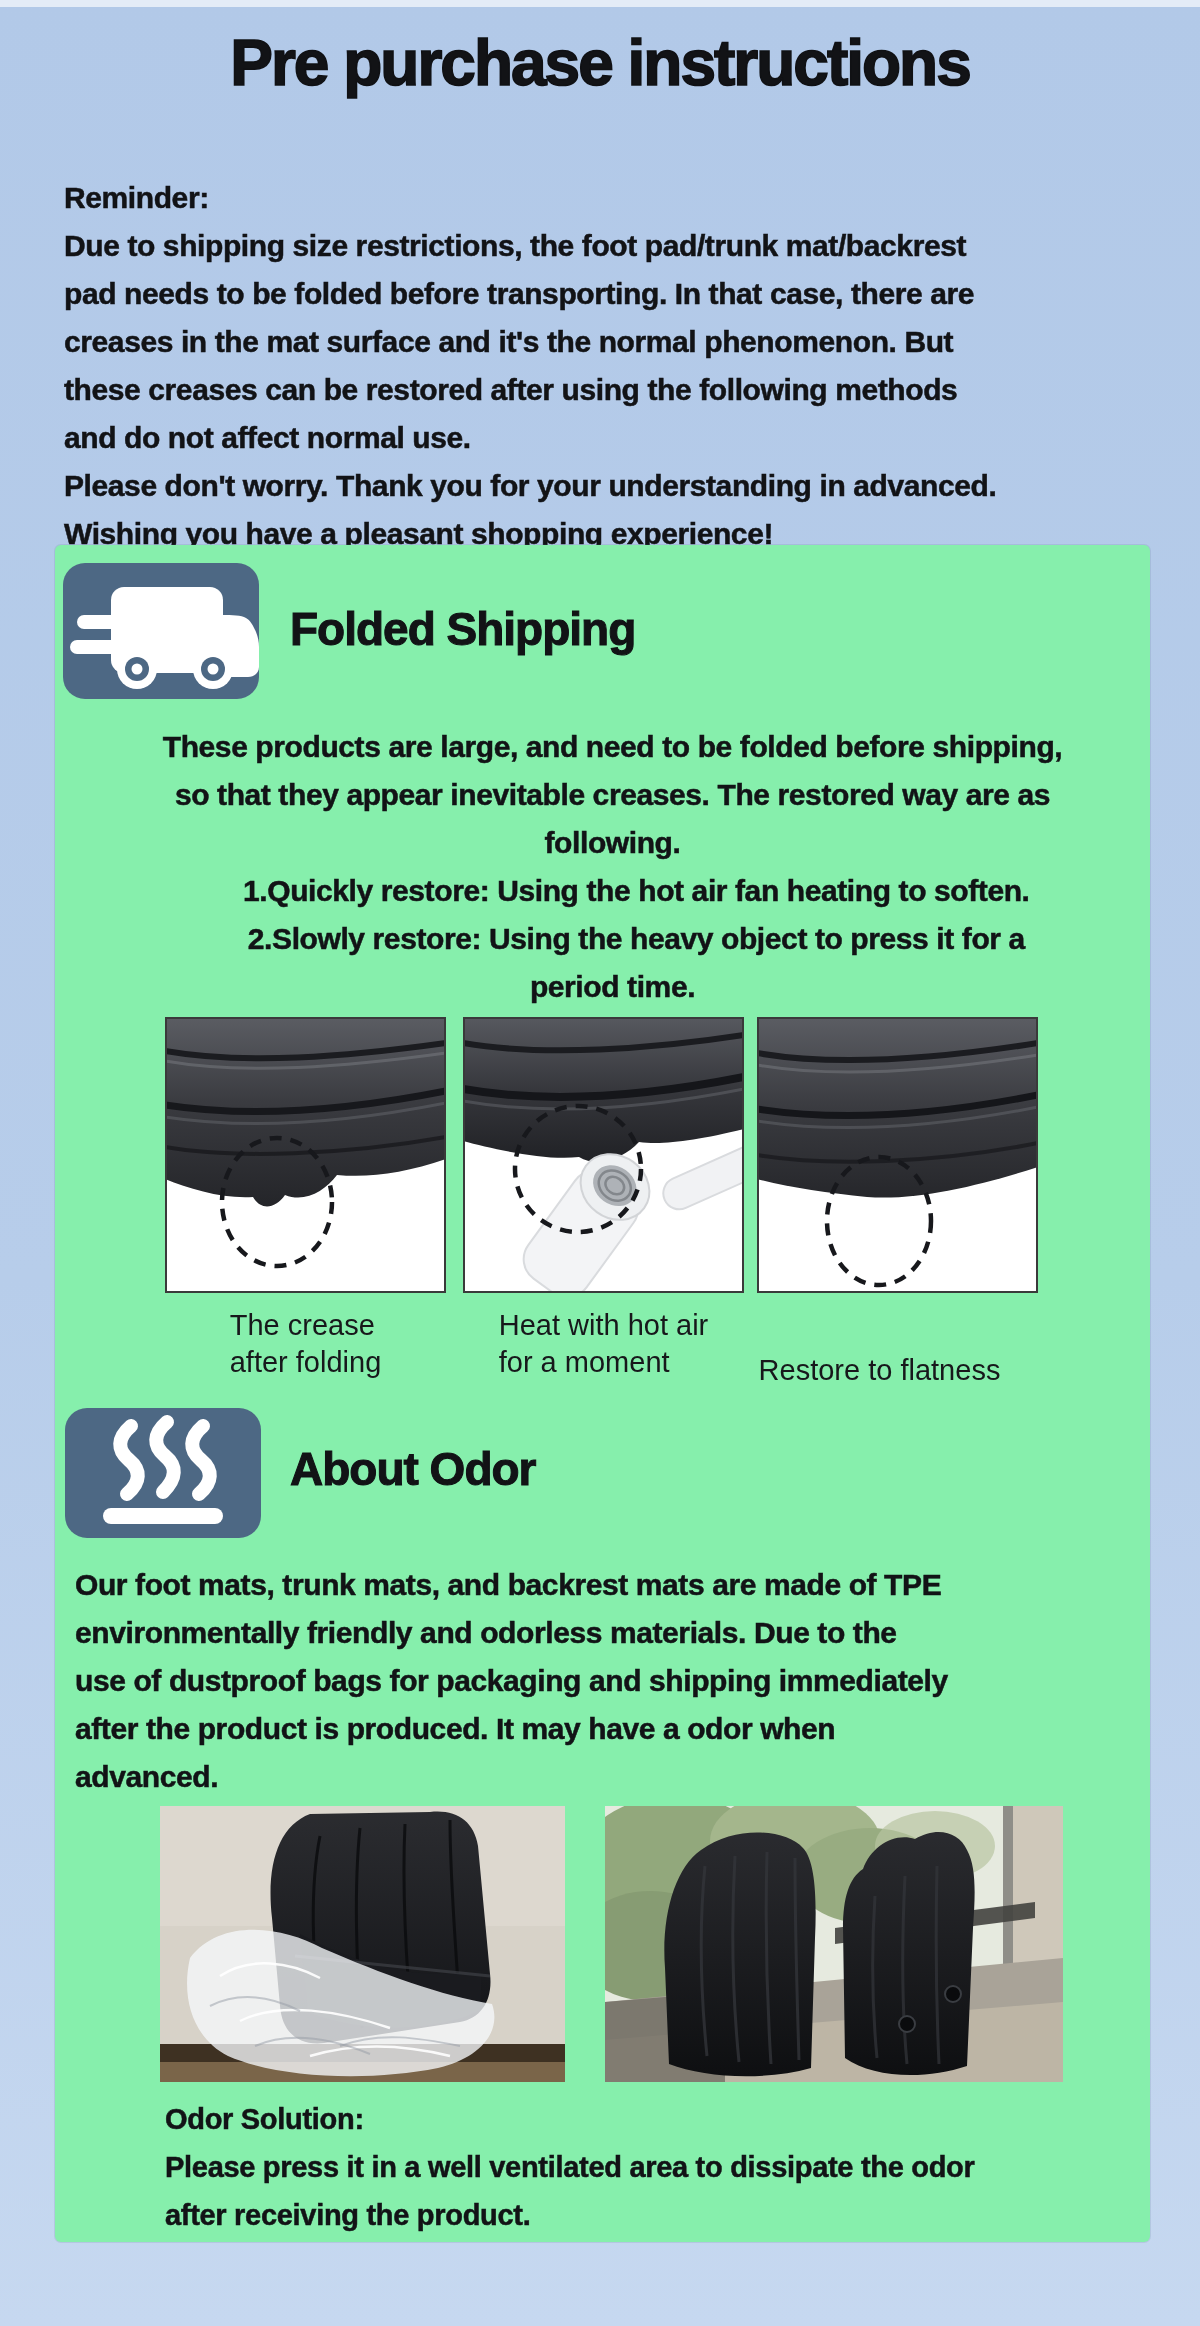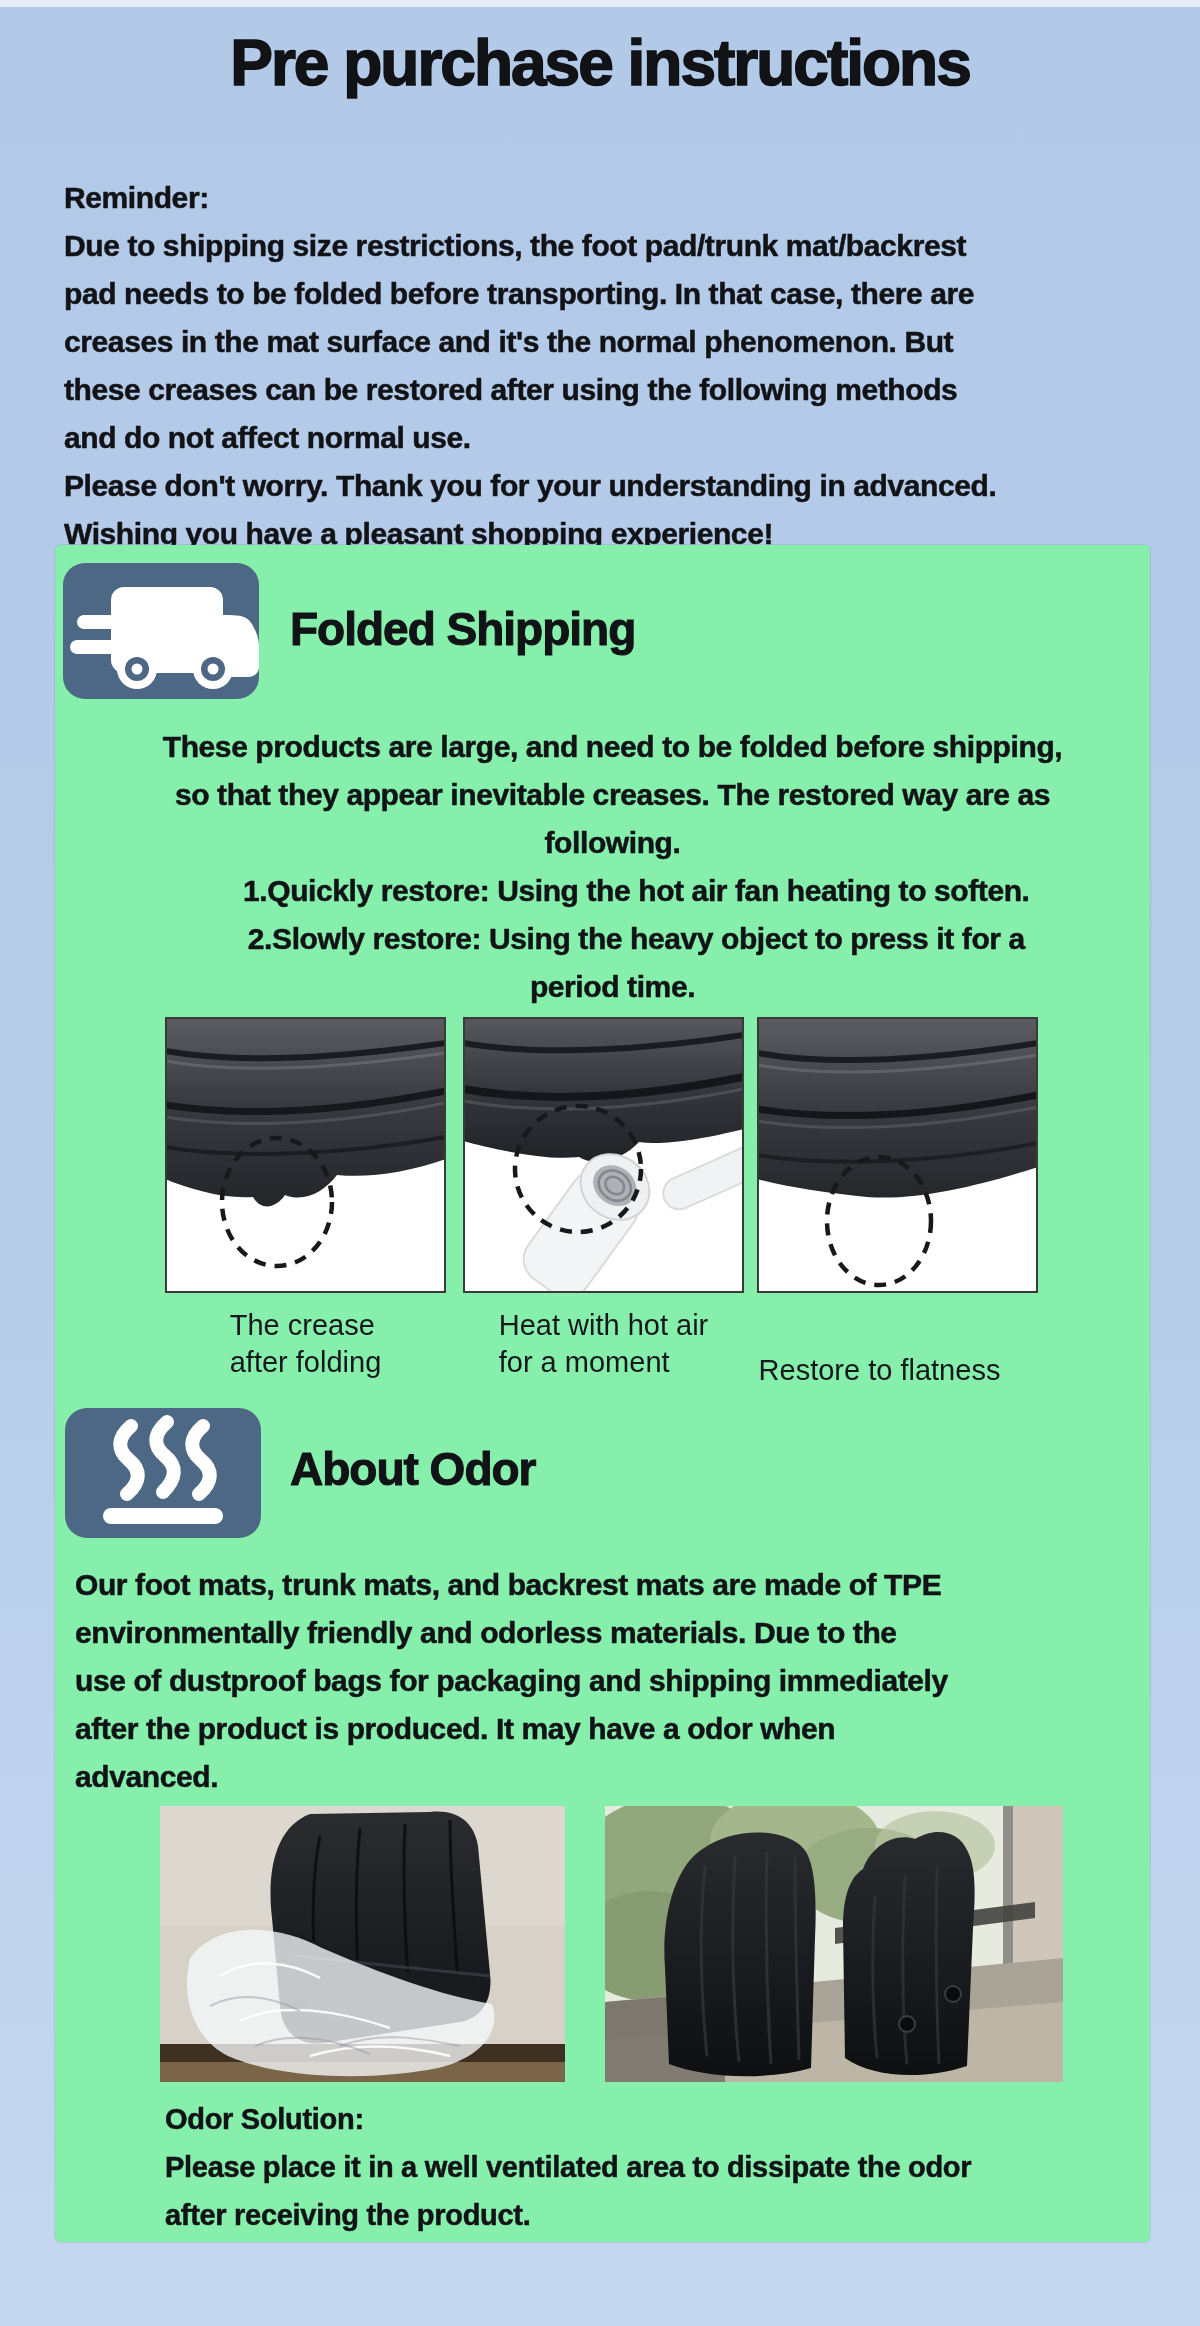--- a/index.html
+++ b/index.html
@@ -275,16 +275,16 @@
         <path d="M270,90 C266,150 268,210 272,252"></path>
         <path d="M300,70 C296,150 298,215 302,258"></path>
         <path d="M332,60 C330,150 332,215 334,258"></path>
       </g>
       <circle cx="302" cy="218" r="8" fill="#0a0b0d" stroke="#3a3d42" stroke-width="2"></circle>
       <circle cx="348" cy="188" r="8" fill="#0a0b0d" stroke="#3a3d42" stroke-width="2"></circle>
     </svg>
   </div>
 
   <div class="abs solution">Odor Solution:
-Please place it in a well ventilated area to dissipate the odor
+Please press it in a well ventilated area to dissipate the odor
 after receiving the product.</div>
 
 </div>
 
 </body></html>

